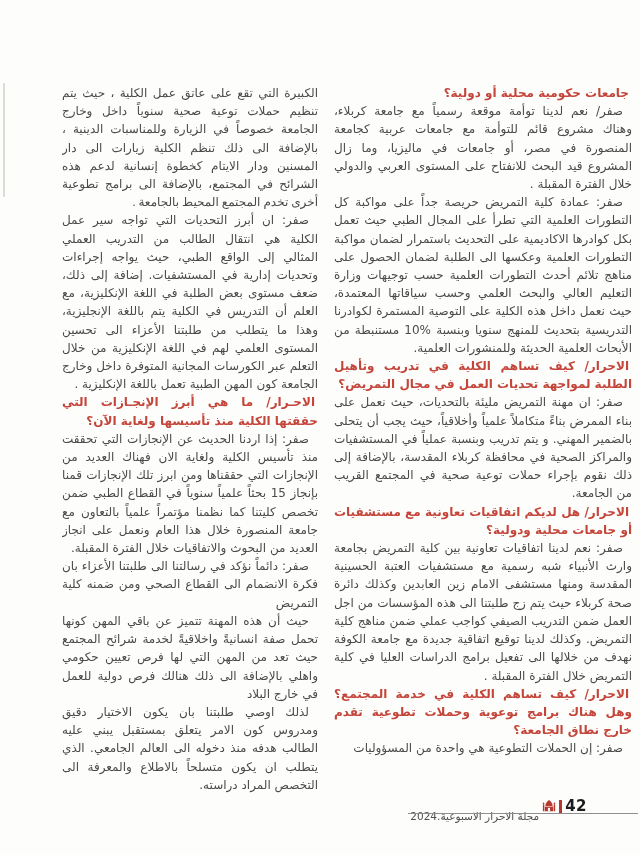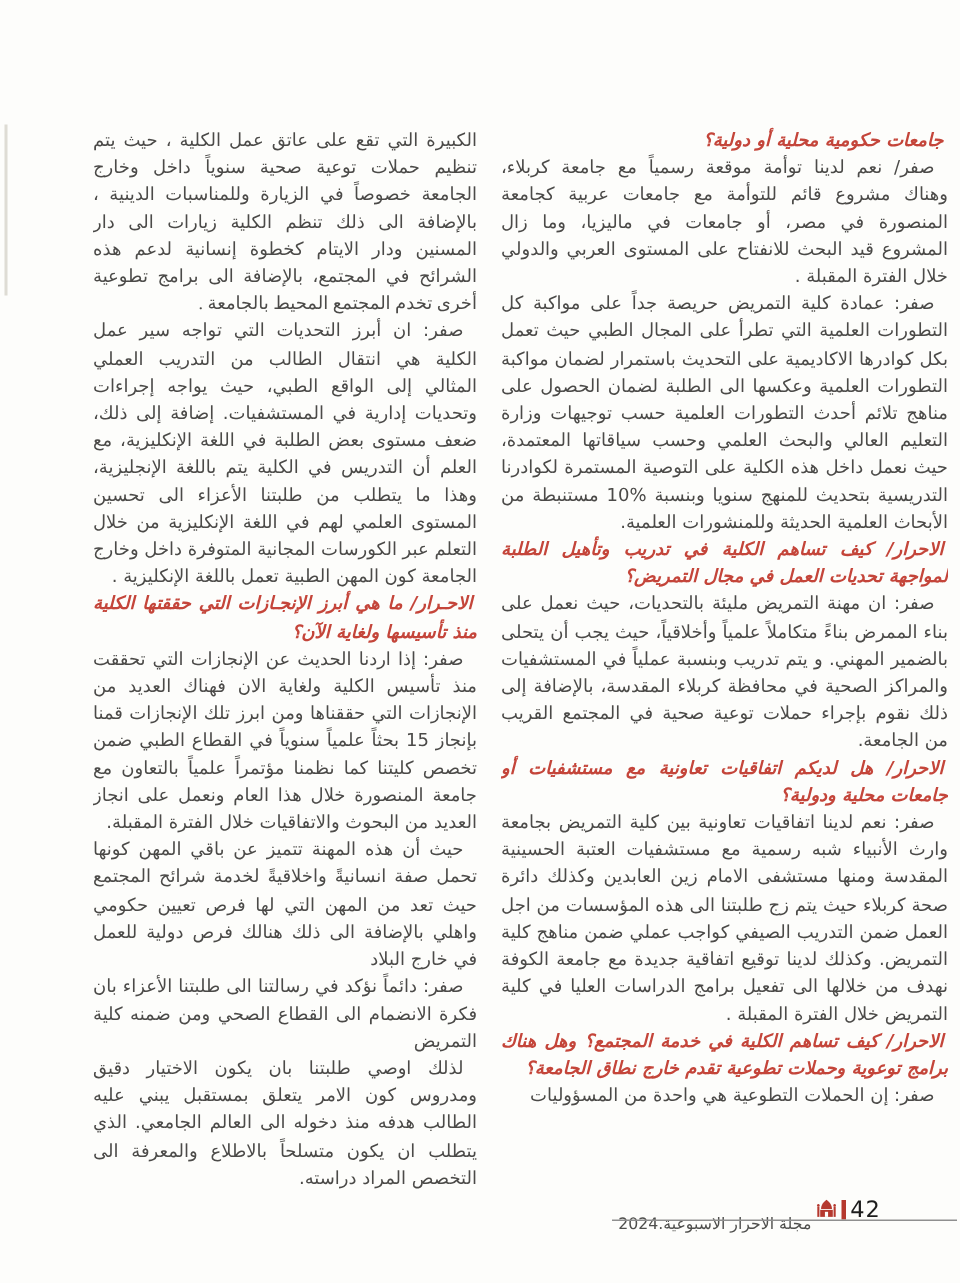--- a/index.html
+++ b/index.html
@@ -21,28 +21,28 @@
     color: var(--body-text, #4b4a48);
     max-height:728px; overflow:hidden;
   }
   .column.right { right:8px;  width:298px; }
   .column.left  { left:62px;  width:256px; }
   .column p { margin:0; padding:0; }
   p.para { text-indent:9px; }
   p.para.no-indent { text-indent:0;font-family:Liberation Serif, serif; }
   p.heading {
     color: var(--heading-red, #c4453a);
-    font-weight:bold; text-indent:3px;font-style:italic;
+    font-weight:bold; text-indent:3px;
   }
   .footer {
     position:absolute; top:790px; right:53px;
     direction:rtl; display:flex; align-items:center; gap:3px;
   }
   .page-num {
-    font-size:15px; font-weight:normal; color:#1c1c1c;
+    font-size:15px; font-weight:bold; color:#1c1c1c;
     line-height:15px; letter-spacing:0.5px;
   }
   .sep { width:3px; height:13px; background: var(--logo-red, #b5382e); }
   .logo { display:inline-flex; }
   .logo svg { display:block; width:14px; height:14px; }
   .mag-title { font-size:10.5px; color:#4f4f4d; white-space:nowrap;margin-top:20px; }
   .footer-rule {
     position:absolute; top:813px; right:2px; width:230px; height:1px;
     background: var(--footer-rule-gray, #8f8f8f);
   }
@@ -62,22 +62,22 @@
       <p class="heading">الاحرار/ هل لديكم اتفاقيات تعاونية مع مستشفيات أو جامعات محلية ودولية؟</p>
       <p class="para">صفر: نعم لدينا اتفاقيات تعاونية بين كلية التمريض بجامعة وارث الأنبياء شبه رسمية مع مستشفيات العتبة الحسينية المقدسة ومنها مستشفى الامام زين العابدين وكذلك دائرة صحة كربلاء حيث يتم زج طلبتنا الى هذه المؤسسات من اجل العمل ضمن التدريب الصيفي كواجب عملي ضمن مناهج كلية التمريض. وكذلك لدينا توقيع اتفاقية جديدة مع جامعة الكوفة نهدف من خلالها الى تفعيل برامج الدراسات العليا في كلية التمريض خلال الفترة المقبلة .</p>
       <p class="heading">الاحرار/ كيف تساهم الكلية في خدمة المجتمع؟ وهل هناك برامج توعوية وحملات تطوعية تقدم خارج نطاق الجامعة؟</p>
       <p class="para">صفر: إن الحملات التطوعية هي واحدة من المسؤوليات</p>
     </div>
     <div class="column left">
       <p class="para no-indent">الكبيرة التي تقع على عاتق عمل الكلية ، حيث يتم تنظيم حملات توعية صحية سنوياً داخل وخارج الجامعة خصوصاً في الزيارة وللمناسبات الدينية ، بالإضافة الى ذلك تنظم الكلية زيارات الى دار المسنين ودار الايتام كخطوة إنسانية لدعم هذه الشرائح في المجتمع، بالإضافة الى برامج تطوعية أخرى تخدم المجتمع المحيط بالجامعة .</p>
       <p class="para">صفر: ان أبرز التحديات التي تواجه سير عمل الكلية هي انتقال الطالب من التدريب العملي المثالي إلى الواقع الطبي، حيث يواجه إجراءات وتحديات إدارية في المستشفيات. إضافة إلى ذلك، ضعف مستوى بعض الطلبة في اللغة الإنكليزية، مع العلم أن التدريس في الكلية يتم باللغة الإنجليزية، وهذا ما يتطلب من طلبتنا الأعزاء الى تحسين المستوى العلمي لهم في اللغة الإنكليزية من خلال التعلم عبر الكورسات المجانية المتوفرة داخل وخارج الجامعة كون المهن الطبية تعمل باللغة الإنكليزية .</p>
       <p class="heading">الاحـرار/ ما هي أبرز الإنجـازات التي حققتها الكلية منذ تأسيسها ولغاية الآن؟</p>
       <p class="para">صفر: إذا اردنا الحديث عن الإنجازات التي تحققت منذ تأسيس الكلية ولغاية الان فهناك العديد من الإنجازات التي حققناها ومن ابرز تلك الإنجازات قمنا بإنجاز 15 بحثاً علمياً سنوياً في القطاع الطبي ضمن تخصص كليتنا كما نظمنا مؤتمراً علمياً بالتعاون مع جامعة المنصورة خلال هذا العام ونعمل على انجاز العديد من البحوث والاتفاقيات خلال الفترة المقبلة.</p>
+      <p class="para">صفر: دائماً نؤكد في رسالتنا الى طلبتنا الأعزاء بان فكرة الانضمام الى القطاع الصحي ومن ضمنه كلية التمريض</p>
       <p class="para">حيث أن هذه المهنة تتميز عن باقي المهن كونها تحمل صفة انسانيةً واخلاقيةً لخدمة شرائح المجتمع حيث تعد من المهن التي لها فرص تعيين حكومي واهلي بالإضافة الى ذلك هنالك فرص دولية للعمل في خارج البلاد</p>
-      <p class="para">صفر: دائماً نؤكد في رسالتنا الى طلبتنا الأعزاء بان فكرة الانضمام الى القطاع الصحي ومن ضمنه كلية التمريض</p>
       <p class="para">لذلك اوصي طلبتنا بان يكون الاختيار دقيق ومدروس كون الامر يتعلق بمستقبل يبني عليه الطالب هدفه منذ دخوله الى العالم الجامعي. الذي يتطلب ان يكون متسلحاً بالاطلاع والمعرفة الى التخصص المراد دراسته.</p>
     </div>
   </div>
 
 <div class="footer">
   <span class="page-num">42</span>
   <span class="sep"></span>
   <span class="logo">
     <svg viewBox="0 0 24 24" xmlns="http://www.w3.org/2000/svg" aria-hidden="true">
       <g fill="#b5382e">

